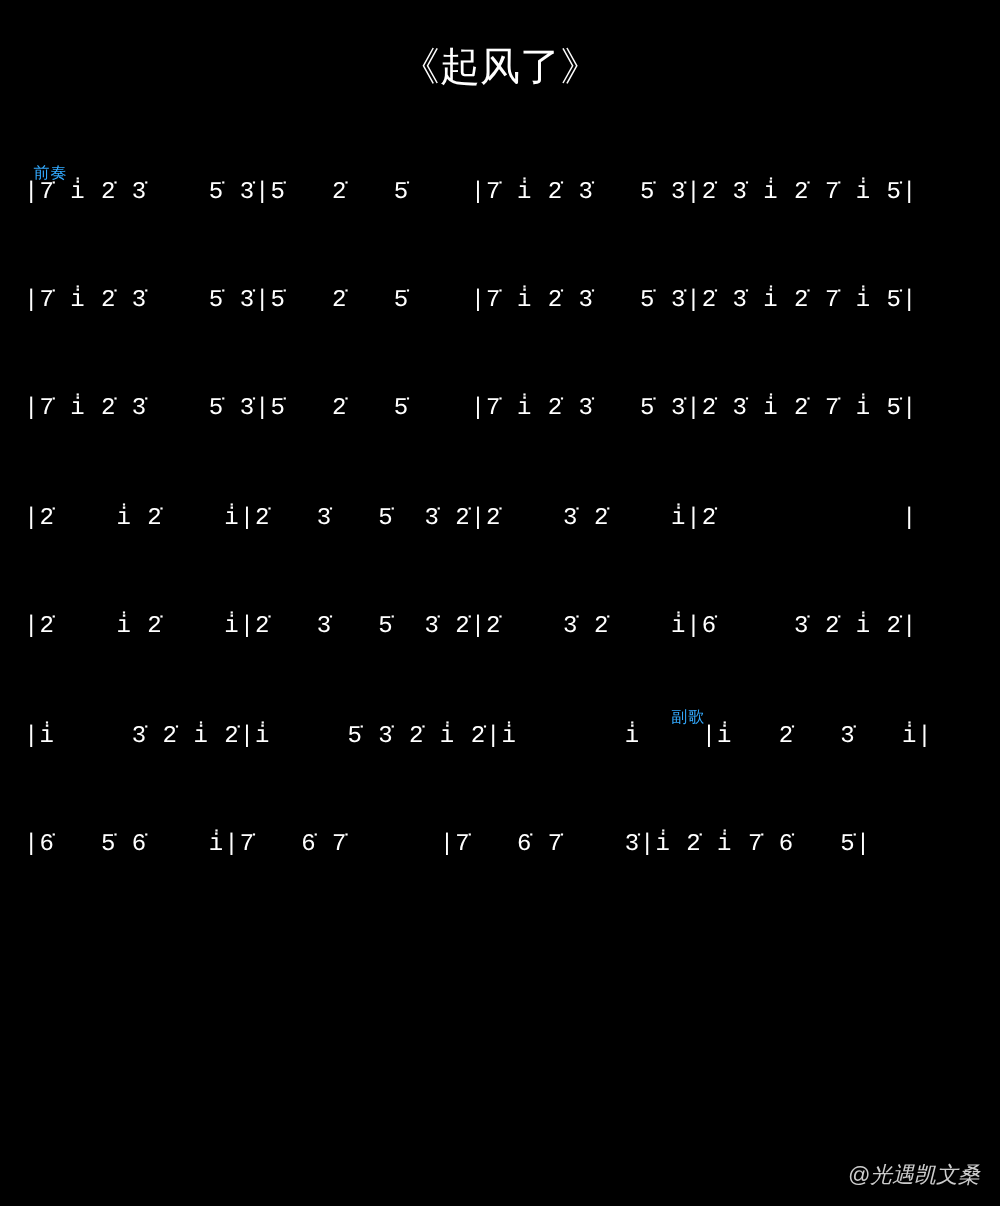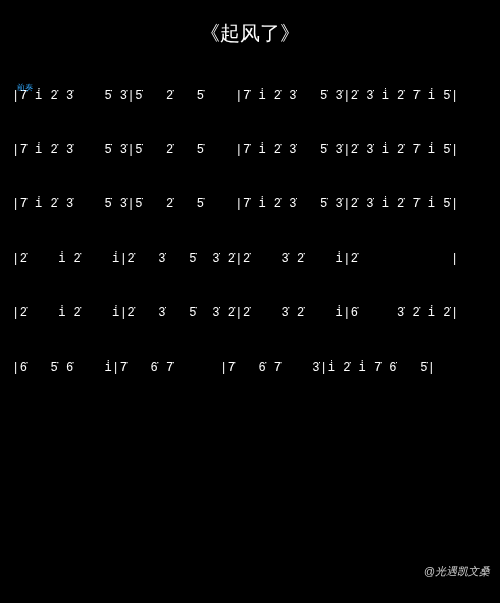--- a/index.html
+++ b/index.html
@@ -1,32 +1,33 @@
 <!DOCTYPE html>
 <html><head>
 <meta charset="utf-8">
 <style>
 body{margin:0;background:#000;color:#fff;font-family:sans-serif;width:500px;height:603px;overflow:hidden;position:relative}
 .title{text-align:center;font-size:20px;padding:20px 0 5px;font-weight:normal}
 .sheet{padding:0 12px;font-family:"Courier New",monospace;font-size:12px;line-height:1.4;white-space:pre;letter-spacing:0.5px}
 .row{display:block;padding:2px 0;position:relative}
-.credit{position:absolute;bottom:24px;right:10px;font-size:11px;font-style:italic;color:#ccc}
+.credit{position:absolute;bottom:8px;right:10px;font-size:11px;font-style:italic;color:#ccc}
 .label{color:#3af;font-size:8px;position:absolute;margin-top:-6px}
 </style>
 </head>
 <body>
 
 <div class="title">《起风了》</div>
 
 <div class="sheet">
   <span class="row" style="position: relative;">|7̇ i̇ 2̇ 3̇    5̇ 3̇|5̇   2̇   5̇    |7̇ i̇ 2̇ 3̇   5̇ 3̇|2̇ 3̇ i̇ 2̇ 7̇ i̇ 5̇|<span class="label" style="left: 1%; text-align: right;">前奏</span></span>
   <span class="row">|7̇ i̇ 2̇ 3̇    5̇ 3̇|5̇   2̇   5̇    |7̇ i̇ 2̇ 3̇   5̇ 3̇|2̇ 3̇ i̇ 2̇ 7̇ i̇ 5̇|</span>
   <span class="row">|7̇ i̇ 2̇ 3̇    5̇ 3̇|5̇   2̇   5̇    |7̇ i̇ 2̇ 3̇   5̇ 3̇|2̇ 3̇ i̇ 2̇ 7̇ i̇ 5̇|</span>
   <span class="row">|2̇    i̇ 2̇    i̇|2̇   3̇   5̇  3̇ 2̇|2̇    3̇ 2̇    i̇|2̇            |</span>
   <span class="row">|2̇    i̇ 2̇    i̇|2̇   3̇   5̇  3̇ 2̇|2̇    3̇ 2̇    i̇|6̇     3̇ 2̇ i̇ 2̇|</span>
+  <span class="row" style="position: relative;">|i̇     3̇ 2̇ i̇ 2̇|i̇     5̇ 3̇ 2̇ i̇ 2̇|i̇       i̇    |i̇   2̇   3̇   i̇|<span class="label" style="left: 68%;">副歌</span></span>
   <span class="row">|6̇   5̇ 6̇    i̇|7̇   6̇ 7̇      |7̇   6̇ 7̇    3̇|i̇ 2̇ i̇ 7̇ 6̇   5̇|</span>
   
   
   
   
   
   
   
 </div>
 

